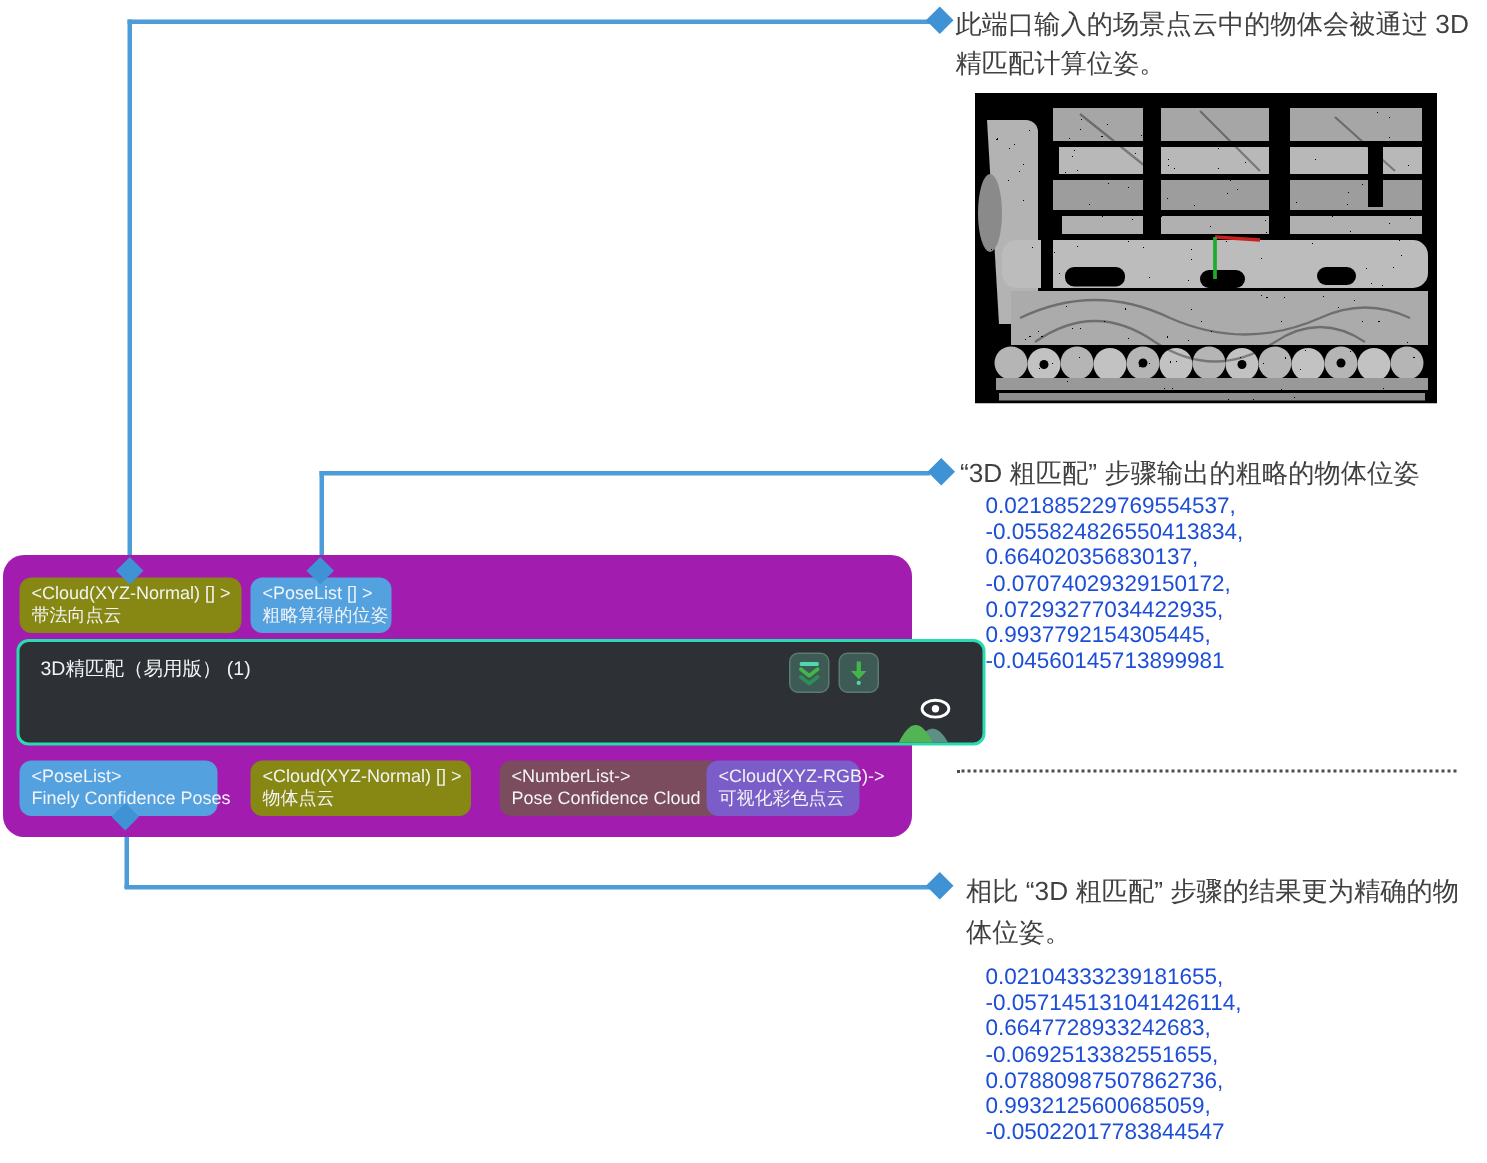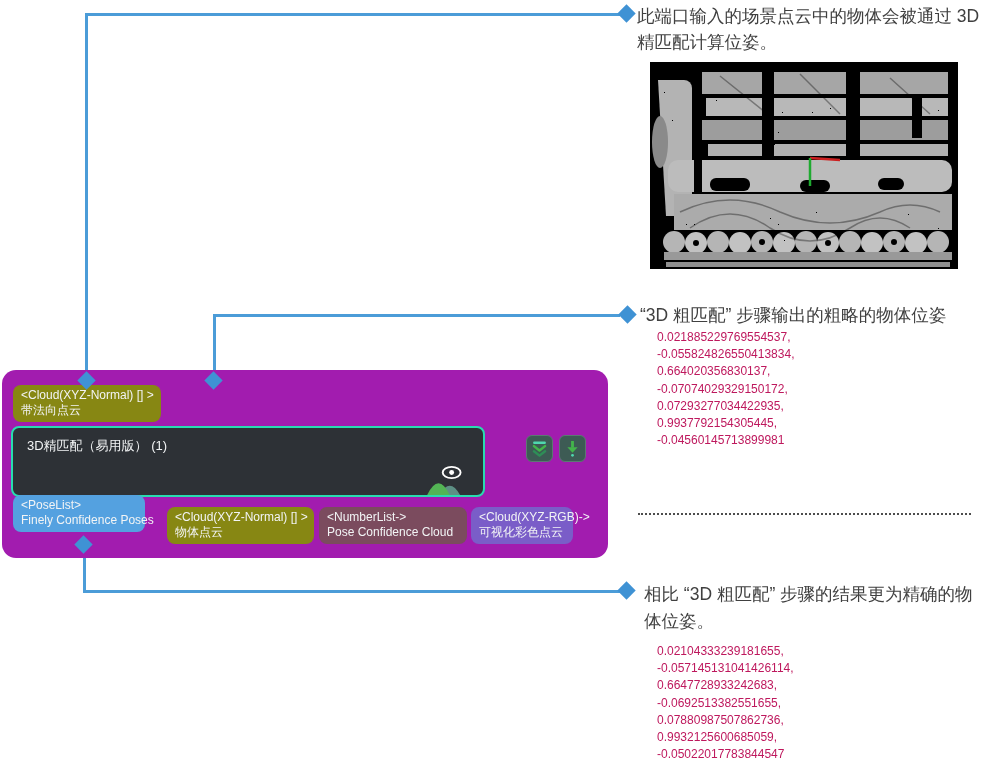--- a/index.html
+++ b/index.html
@@ -5,31 +5,31 @@
   html,body{margin:0;padding:0;}
   body{
     width:991px;height:775px;position:relative;overflow:hidden;background:#ffffff;
     font-family:"Liberation Sans","DejaVu Sans",sans-serif;
   }
   
   .cline{position:absolute;background:#4b9cd8;}
   .cdiamond{position:absolute;width:13px;height:13px;background:#3f92d4;transform:rotate(45deg);}
   
   .note-text{position:absolute;color:#404040;font-size:17.5px;line-height:26px;}
-  .num-list{position:absolute;color:#be185d;font-size:12px;line-height:17.2px;}
+  .num-list{position:absolute;color:#1d4ed8;font-size:15px;line-height:17.2px;}
   .dotted-sep{position:absolute;border-top:2px dotted #4d4d4d;height:0;}
   
   .node-container{position:absolute;left:2px;top:370px;width:606px;height:188px;background:#a21caf;border-radius:14px;}
   .port{position:absolute;height:37px;border-radius:8px;color:#f2f4f5;font-size:12px;line-height:15px;
         padding:3px 8px;box-sizing:border-box;white-space:nowrap;}
   .port.olive{background:#878713;}
   .port.blue{background:#54a1e0;}
   .port.maroon{background:#7b4b5e;}
   .port.purple{background:#7a5dc8;}
-  .node-body{position:absolute;left:9px;top:56px;width:474px;height:71px;box-sizing:border-box;
+  .node-body{position:absolute;left:9px;top:56px;width:646px;height:71px;box-sizing:border-box;
              background:#2d3136;border:2px solid #28dcb0;border-radius:8px;}
   .node-title{position:absolute;left:14px;top:9px;color:#f2f4f5;font-size:13px;}
   .icon-btn{position:absolute;top:7px;width:27px;height:27px;box-sizing:border-box;border-radius:6px;
             background:#3d5b54;border:1px solid #5a7a72;display:flex;align-items:center;justify-content:center;padding:0;}
   .viz-icon{position:absolute;right:16px;top:36px;width:42px;height:32px;}
   .zlines{z-index:1}.znode{z-index:2}.zdia{z-index:3}.zport{z-index:4}
   
   .pc-image{position:absolute;left:650px;top:62px;width:308px;height:207px;}
 </style>
 </head>
@@ -135,20 +135,24 @@
     <path d="M160 96 L160 124" stroke="#1faa30"></path>
   </g>
 </svg>
 
 <div class="node-container znode">
 
   <div class="port olive zport" style="left:11px;top:15px;width:148px;">
     <div>&lt;Cloud(XYZ-Normal) [] &gt;</div>
     <div>带法向点云</div>
   </div>
+  <div class="port blue zport" style="left:165px;top:15px;width:94px;">
+    <div>&lt;PoseList [] &gt;</div>
+    <div>粗略算得的位姿</div>
+  </div>
 
   <div class="node-body">
     <div class="node-title">3D精匹配（易用版） (1)</div>
 
     <button class="icon-btn" style="left:513px;">
       <svg width="19" height="19" viewBox="0 0 24 24">
         <rect x="4" y="3" width="16" height="3.4" rx="1.2" fill="#4fd8ae"></rect>
         <path d="M5 9 l7 5.5 7 -5.5" fill="none" stroke="#43b54b" stroke-width="3.2" stroke-linecap="round" stroke-linejoin="round"></path>
         <path d="M5 15.5 l7 5.5 7 -5.5" fill="none" stroke="#2e8e57" stroke-width="3.2" stroke-linecap="round" stroke-linejoin="round"></path>
       </svg>
@@ -162,29 +166,29 @@
     </button>
 
     <svg class="viz-icon" viewBox="0 0 42 34">
       <path d="M14 33 Q25 13 36 33 Z" fill="#5d8f84"></path>
       <path d="M1 33 Q13 8 25 33 Z" fill="#53b455"></path>
       <ellipse cx="27" cy="9" rx="9.5" ry="6" fill="none" stroke="#ffffff" stroke-width="2"></ellipse>
       <circle cx="27" cy="9" r="2.6" fill="#ffffff"></circle>
     </svg>
   </div>
 
-  <div class="port blue zport" style="left:11px;top:125px;width:132px;">
+  <div class="port blue zport" style="left:11px;top:137px;width:132px;">
     <div>&lt;PoseList&gt;</div>
     <div>Finely Confidence Poses</div>
   </div>
   <div class="port olive zport" style="left:165px;top:137px;width:147px;">
     <div>&lt;Cloud(XYZ-Normal) [] &gt;</div>
     <div>物体点云</div>
   </div>
-  <div class="port maroon zport" style="left:317px;top:137px;width:148px;">
+  <div class="port maroon zport" style="left:331px;top:137px;width:148px;">
     <div>&lt;NumberList-&gt;</div>
     <div>Pose Confidence Cloud</div>
   </div>
   <div class="port purple zport" style="left:469px;top:137px;width:102px;">
     <div>&lt;Cloud(XYZ-RGB)-&gt;</div>
     <div>可视化彩色点云</div>
   </div>
 </div>
 
 </body></html>

